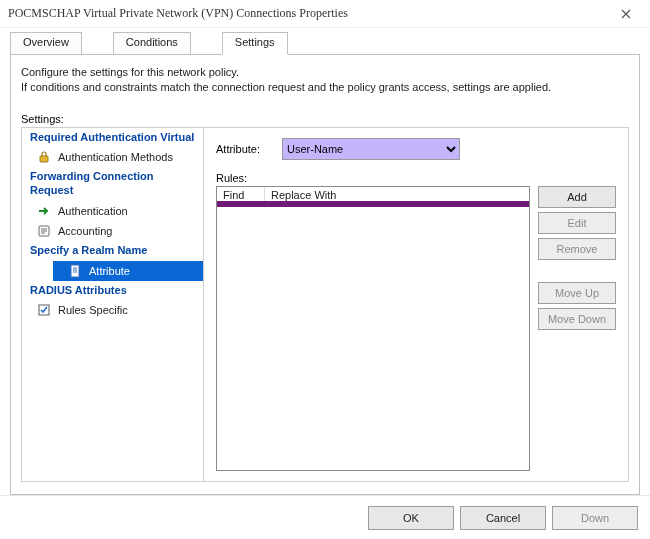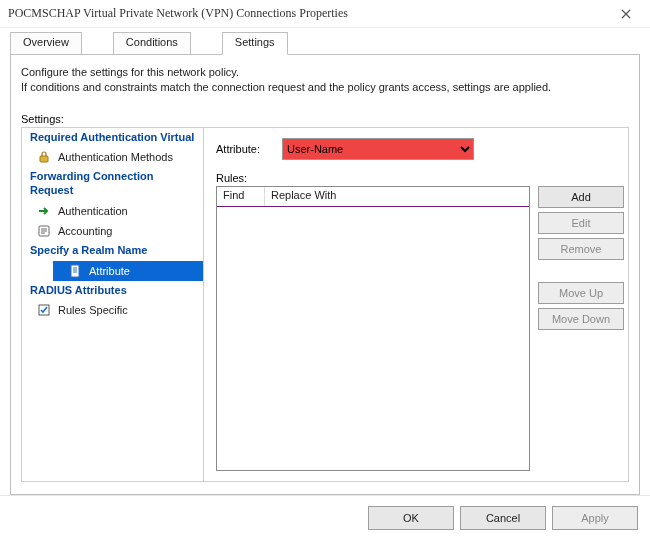--- a/index.html
+++ b/index.html
@@ -118,57 +118,57 @@
   .content {
     flex: 1;
     padding: 10px 12px 10px 12px;
     display: flex;
     flex-direction: column;
   }
   .content .desc { color: #222; line-height: 1.3; margin-bottom: 14px; }
   .attr-row { display: flex; align-items: center; gap: 14px; margin-bottom: 12px; }
   .attr-row .label { width: 52px; }
   .attr-row select {
-    width: 192px;
+    width: 178px;
     height: 22px;
     font-family: inherit;
     font-size: 11px;
     border: 1px solid #999;
-    background: #ef4444;
+    background: #c4b5fd;
   }
 
   .rules-label { margin-bottom: 2px; }
   .rules-row { display: flex; gap: 8px; flex: 1; min-height: 0; }
   .rules-table {
     flex: 1;
     border: 1px solid #8a8a8a;
     background: #fff;
     min-height: 128px;
     display: flex;
     flex-direction: column;
   }
   .rules-table .header {
     display: flex;
-    border-bottom: 1px solid #701a75;
+    border-bottom: 6px solid #701a75;
     height: 20px;
     font-size: 11px;
     color: #222;
     background: #fff;
   }
   .rules-table .header .col {
     padding: 2px 6px;
     border-right: 1px solid #dcdcdc;
   }
   .rules-table .header .col.find { width: 48px; }
   .rules-table .header .col.rw { flex: 1; border-right: none; }
   .rules-table .body { flex: 1; }
 
   .btn-col { width: 78px; display: flex; flex-direction: column; gap: 4px; }
   .btn {
-    width: 86px;
+    width: 78px;
     height: 22px;
     border: 1px solid #9d9d9d;
     background: #e7e7e7;
     font-family: inherit;
     font-size: 11px;
     color: #222;
     padding: 0;
     cursor: pointer;
   }
   .btn[disabled] {
@@ -306,16 +306,16 @@
           </div>
         </div>
       </div>
 
     </div>
   </div>
 
   <div class="footer">
     <button class="btn">OK</button>
     <button class="btn">Cancel</button>
-    <button class="btn" disabled="">Apply</button>
+    <button class="btn" disabled="">Down</button>
   </div>
 
 </div>
 
 </body></html>

